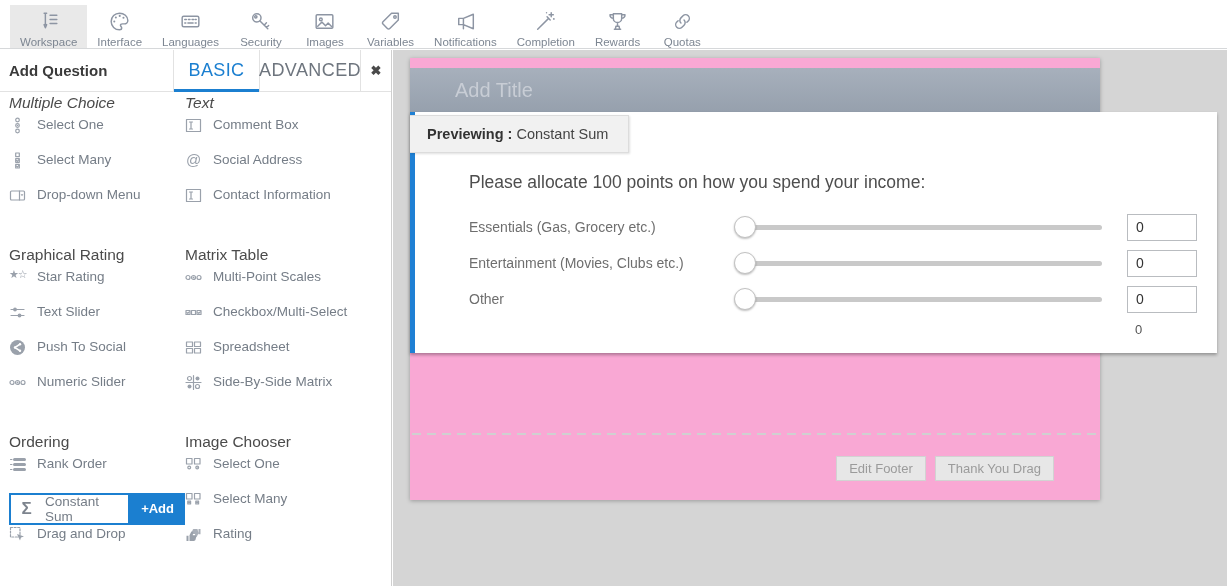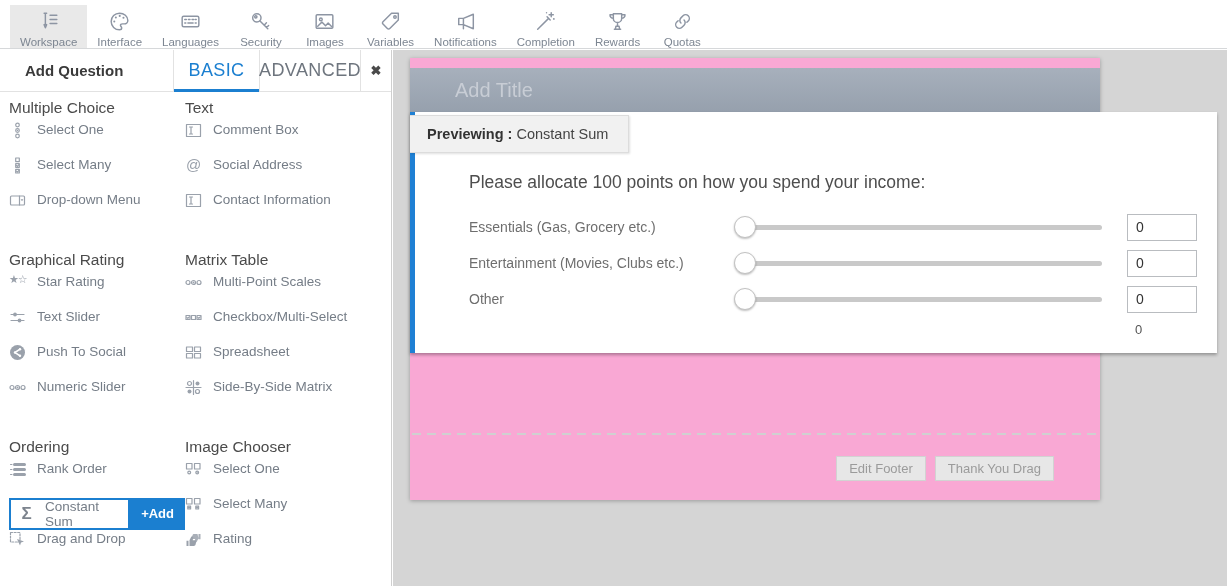--- a/index.html
+++ b/index.html
@@ -17,32 +17,32 @@
   .tb-item svg { width:25px; height:25px; stroke:#8d95a3; fill:none; stroke-width:1.4;
                  stroke-linecap:round; stroke-linejoin:round; }
   .tb-item .dotfill { fill:#8d95a3; stroke:none; }
   .tb-label { font-size:11.5px; color:#7d8692; margin-top:2px; white-space:nowrap; }
 
   
   .sidebar { position:absolute; left:0; top:50px; width:392px; height:536px;
              background:#fff; border-right:1px solid #cfcfcf; }
   .side-header { height:42px; display:flex; align-items:stretch; border-bottom:1px solid #e2e2e2; }
   .side-title { flex:1; display:flex; align-items:center; padding-left:9px;
-                font-size:15px; font-weight:bold; color:#3a3a3a;margin-left:16px; }
+                font-size:15px; font-weight:bold; color:#3a3a3a; }
   .tab { width:86px; display:flex; align-items:center; justify-content:center;
          font-size:18px; color:#6e757e; letter-spacing:.4px; border-left:1px solid #e2e2e2;
          position:relative; cursor:pointer; }
   .tab.adv { width:101px; }
   .tab.active { color:#1b7fd0; }
   .tab.active::after { content:""; position:absolute; left:0; right:0; bottom:-1px; height:3px; background:#1b7fd0; }
   .side-close { width:31px; border-left:1px solid #e2e2e2; display:flex; align-items:center;
                 justify-content:center; font-size:13px; font-weight:bold; color:#4a4a4a; cursor:pointer; }
   .side-body { padding:0 0 0 9px; display:grid; grid-template-columns:176px 1fr; }
   .sec-title { font-size:15.5px; color:#4b4b4b; margin:24px 0 5px; }
-  .side-body section:nth-child(-n+2) .sec-title { margin-top:7px; }
+  .side-body section:nth-child(-n+2) .sec-title { margin-top:2px;font-style:italic; }
   .s-item { display:flex; align-items:flex-start; height:35px; gap:11px; color:#757d87;
             font-size:13.5px; cursor:pointer; white-space:nowrap; }
   .s-item svg { width:17px; height:17px; stroke:#9aa1ab; fill:none; stroke-width:1.2;
                 stroke-linecap:round; stroke-linejoin:round; flex:none; }
   .s-item .fillgray { fill:#9aa1ab; stroke:none; }
   .glyph-icon { font-size:15px; color:#9aa1ab; width:17px; text-align:center; flex:none; line-height:1; }
   .glyph-icon.small { font-size:11px; letter-spacing:-1px; }
   .sigma { font-weight:bold; font-size:17px; color:#7d848e; }
   
   .cs-row { height:35px; display:flex; align-items:center; }

